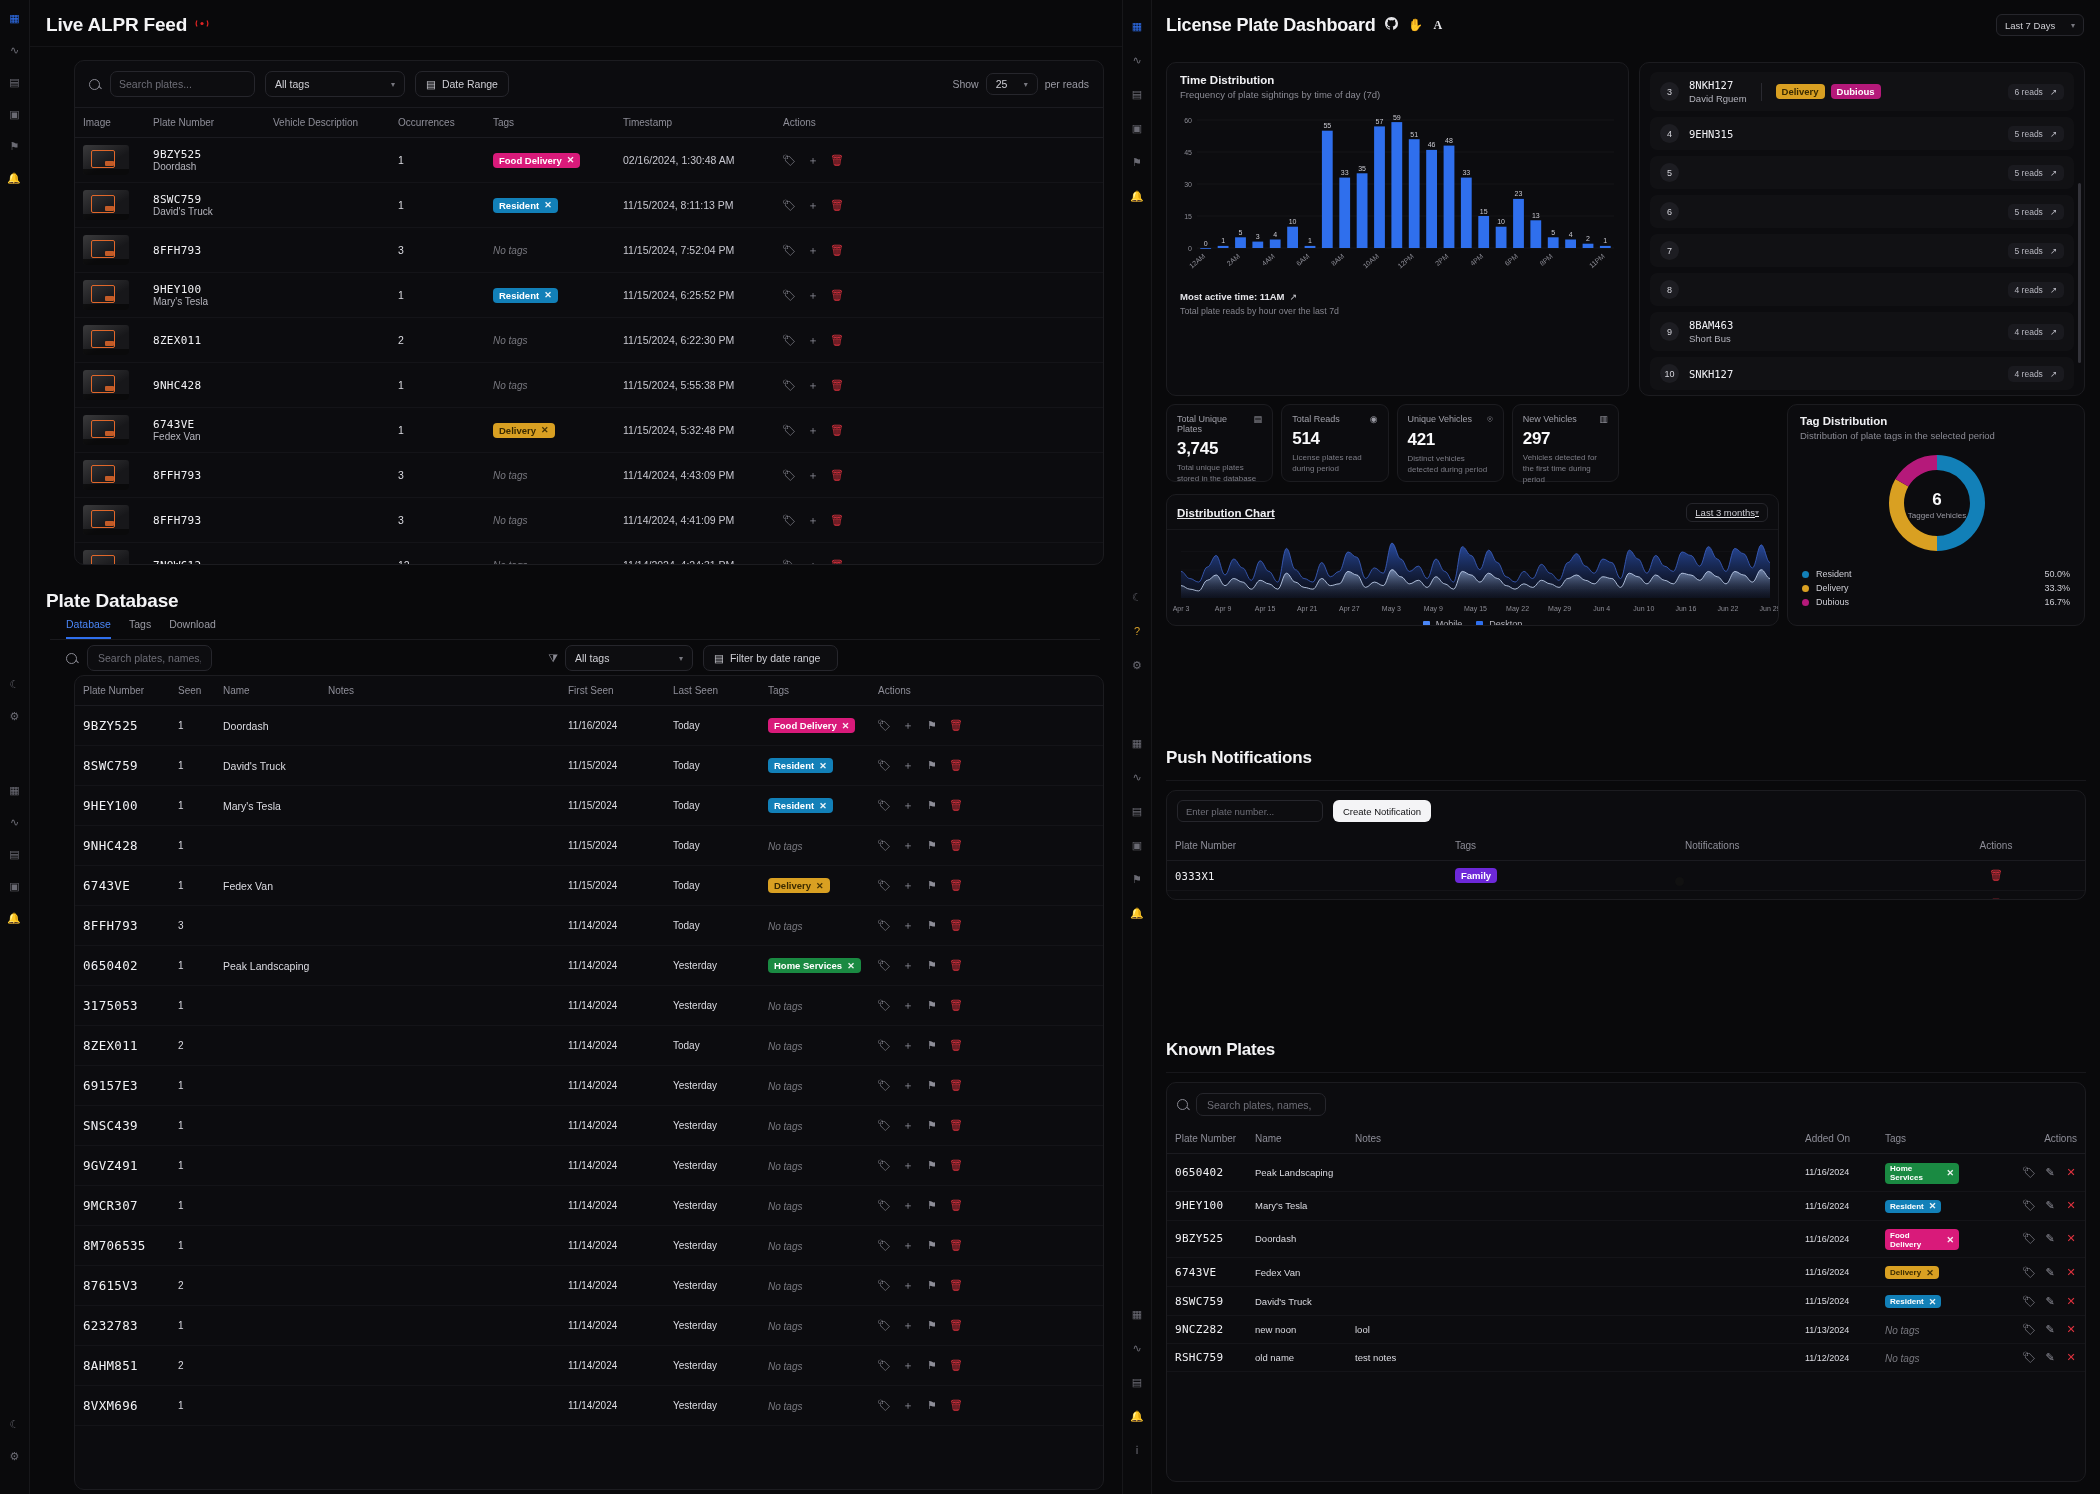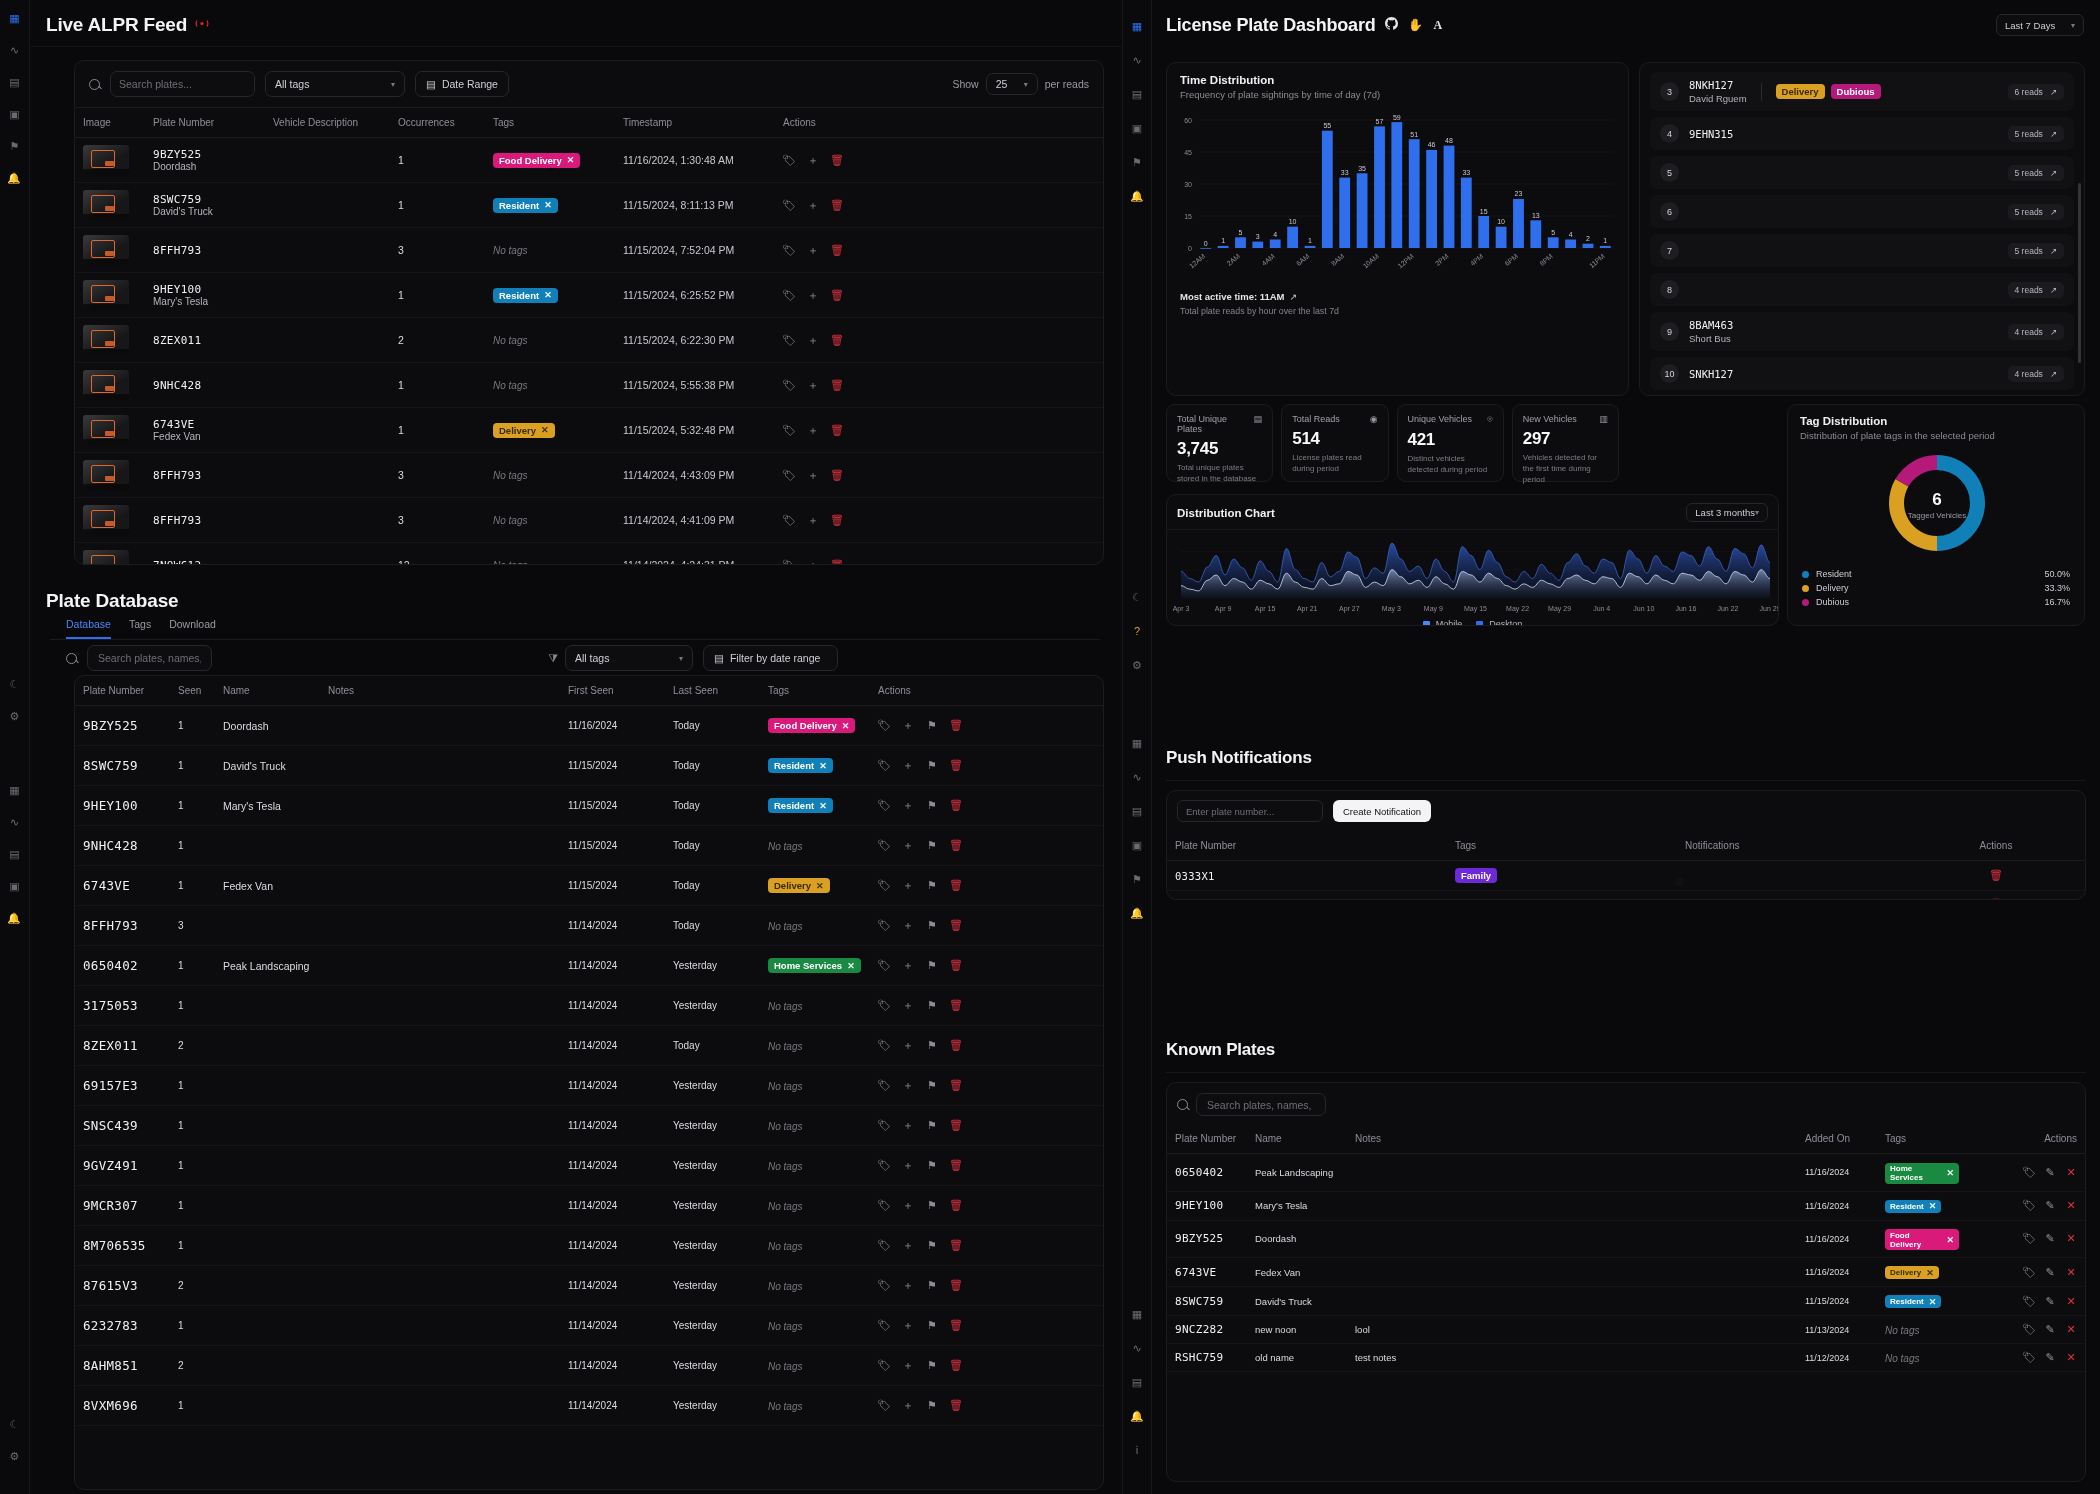--- a/index.html
+++ b/index.html
@@ -201,21 +201,21 @@
                 <div class="ts"></div>
               </div>
             </td>
       <td>
               <div class="plate">9BZY525</div>
               <div class="sub">Doordash</div>
             </td>
       <td></td>
       <td>1</td>
       <td><span class="tag t-food">Food Delivery<span class="x">✕</span></span></td>
-      <td style="color:#c8c8d0;">11/16/2024, 1:30:48 AM</td>
+      <td style="color:#c8c8d0;">02/16/2024, 1:30:48 AM</td>
       <td>
               <div class="act">
         <span class="ic blue">🏷</span>
         <span class="ic blue">＋</span>
         <span class="ic red">🗑</span>
       </div>
             </td>
     </tr>
     <tr>
       <td>
@@ -1033,21 +1033,21 @@
       <div style="display:flex;justify-content:space-between;align-items:flex-start;">
         <div class="t">New Vehicles</div>
         <span style="color:#9a9aa3;font-size:9px;">▥</span>
       </div>
       <div class="v">297</div>
       <div class="d">Vehicles detected for the first time during period</div>
     </div>
   </div>
 
   <div class="card" style="position:absolute;left:14px;top:494px;width:613px;height:132px;overflow:hidden;">
-    <div style="display:flex;align-items:center;padding:8px 10px 7px 10px;">
+    <div style="display:flex;align-items:center;padding:8px 10px 7px 10px;text-decoration:underline;">
       <div class="card-h">Distribution Chart</div>
       <div class="period" style="margin-left:auto;min-width:76px;height:19px;">
         <span>Last 3 months</span>
         <span class="chev">▾</span>
       </div>
     </div>
     <div class="hr"></div>
     <svg id="area-svg" width="613" height="88" viewBox="0 0 613 88">
         <defs>
     <linearGradient id="gD" x1="0" y1="0" x2="0" y2="1">

